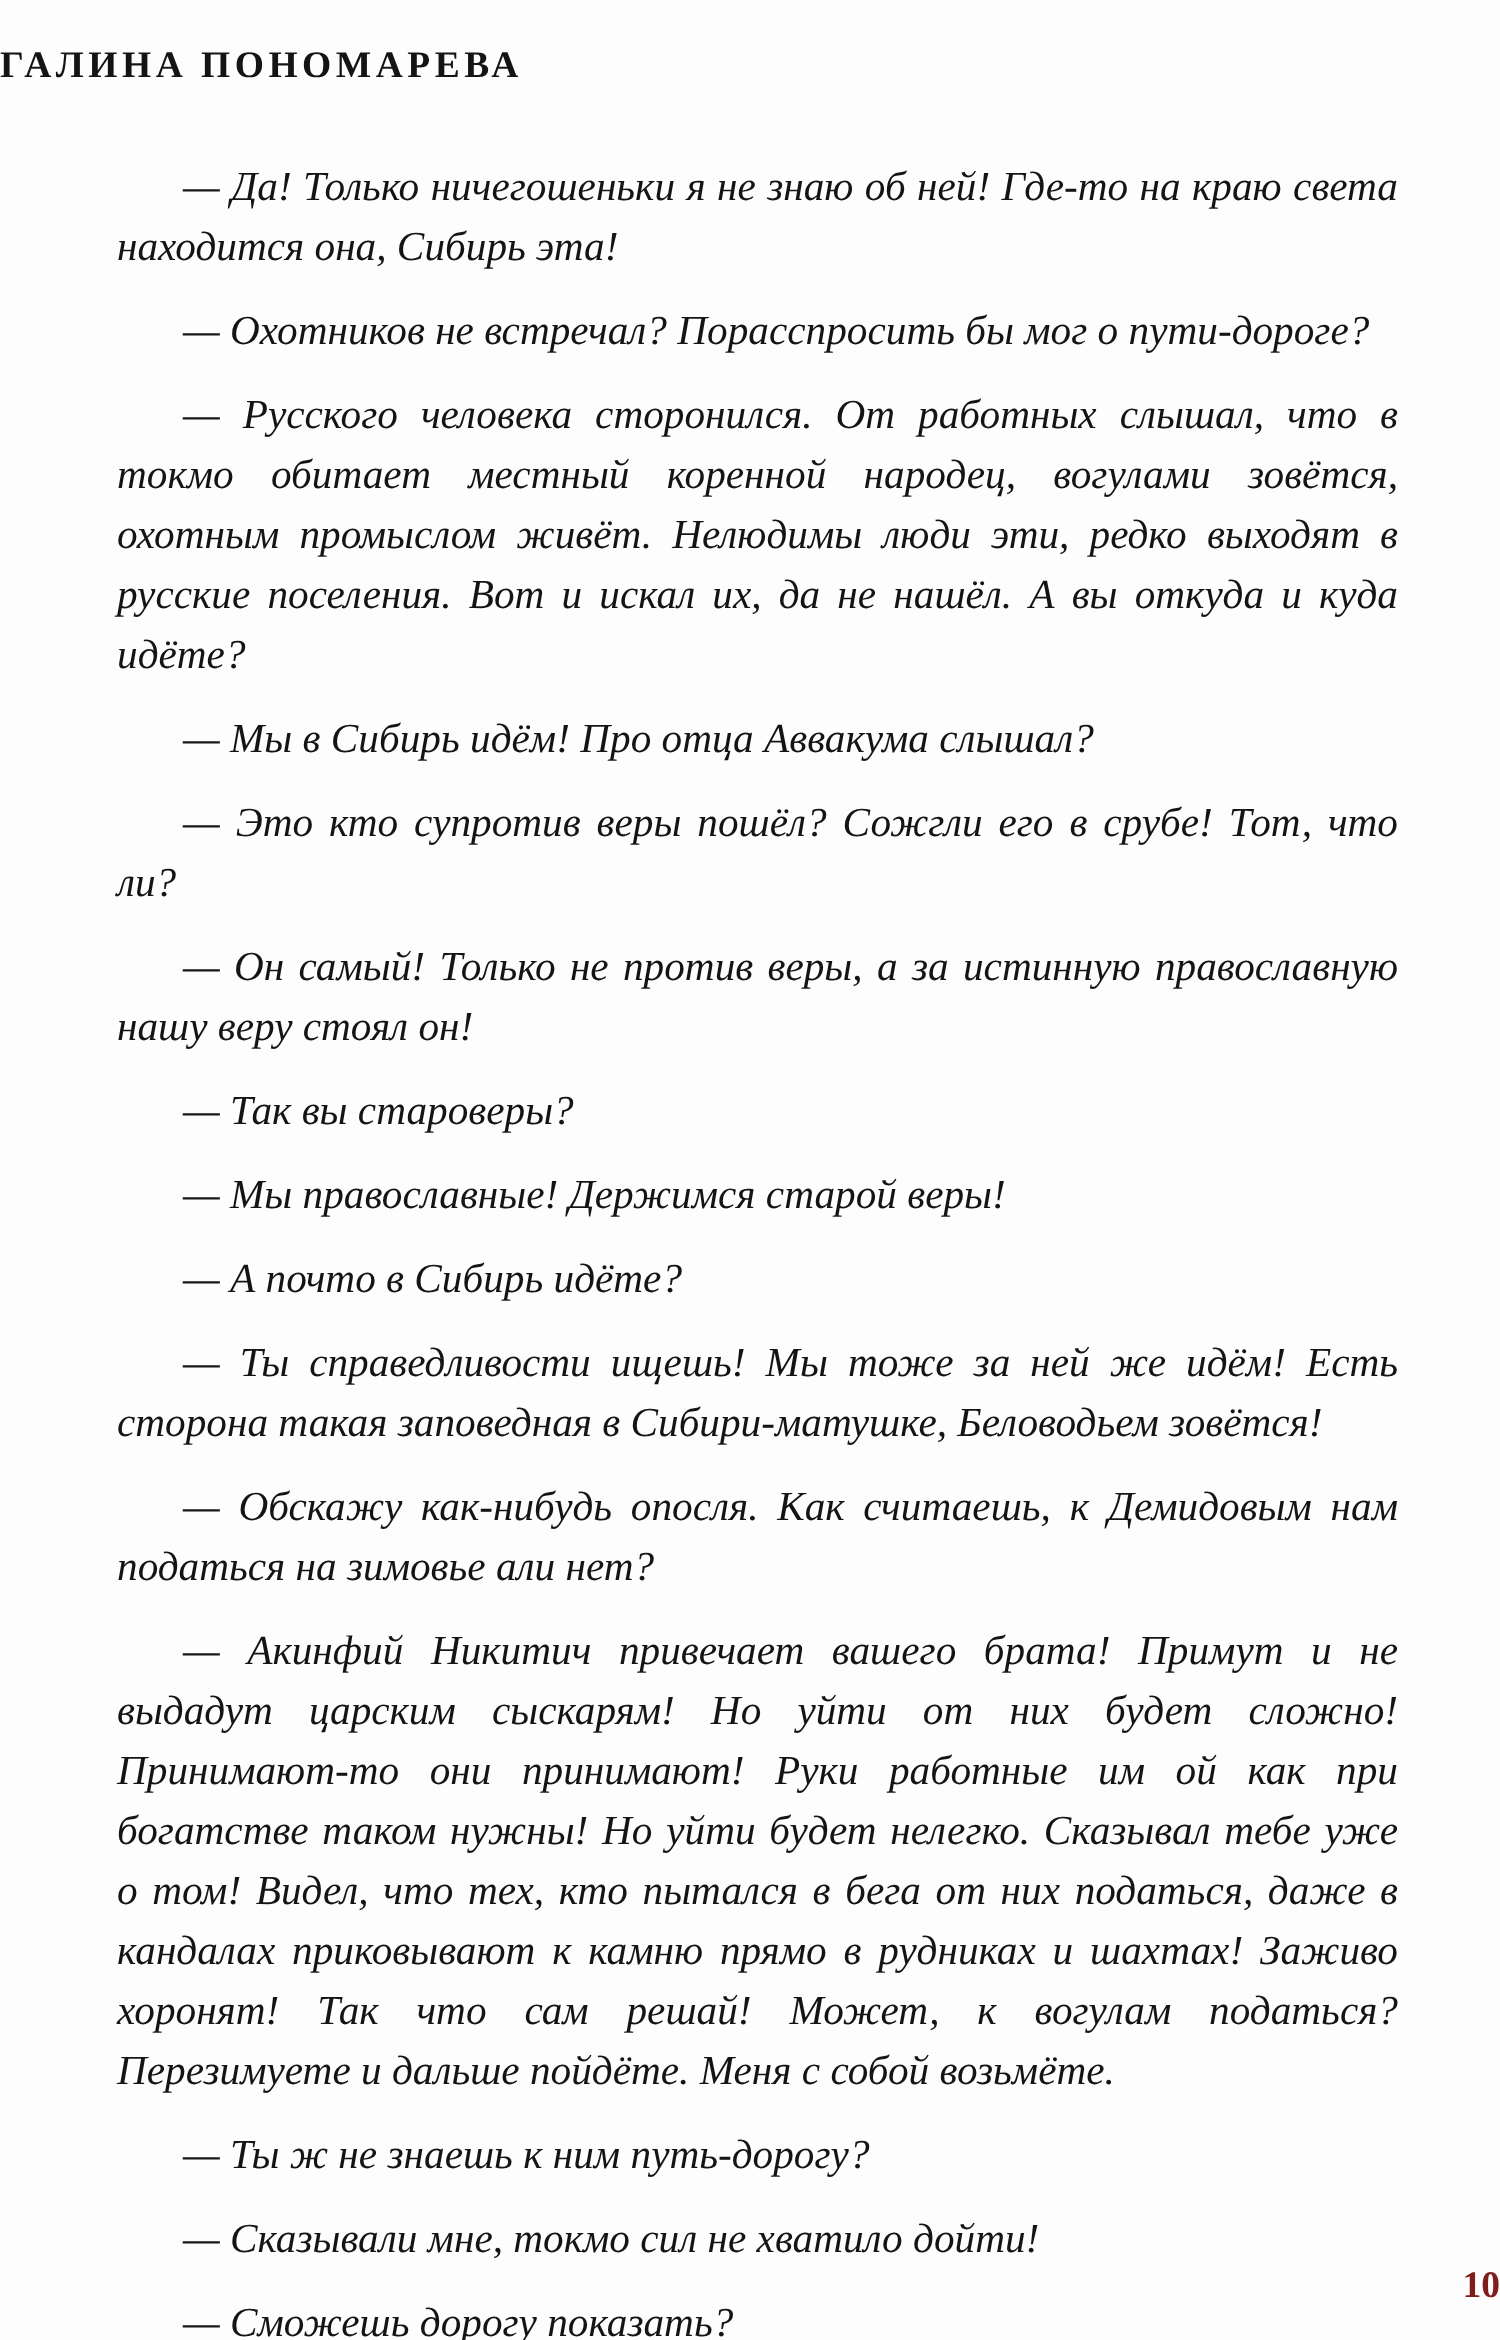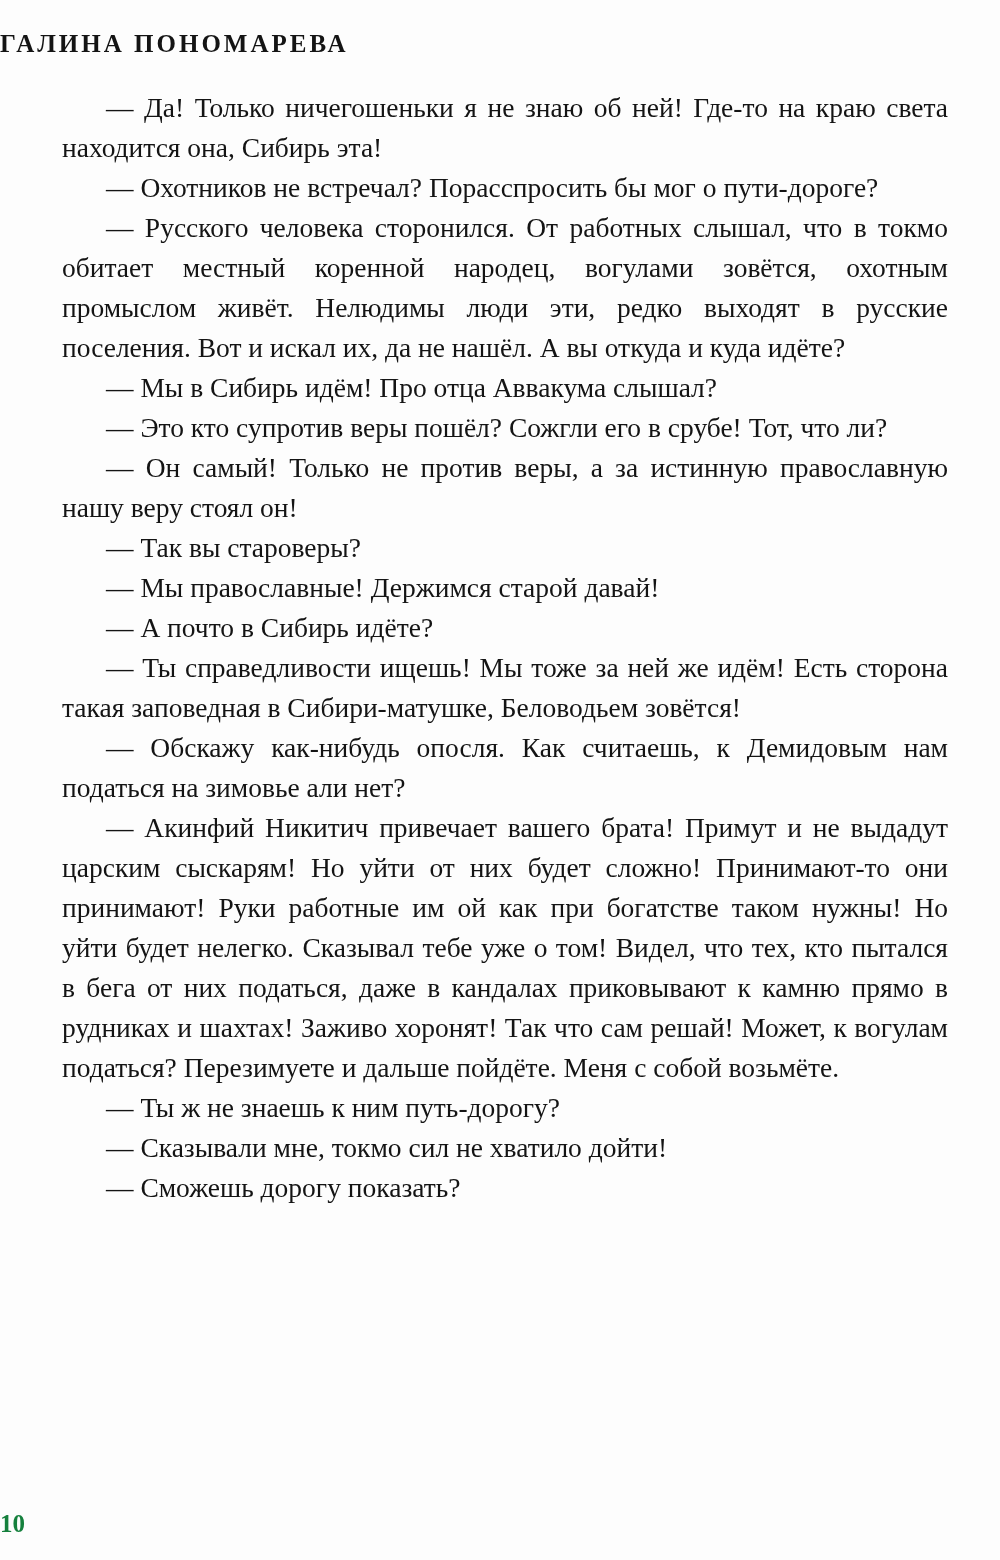--- a/index.html
+++ b/index.html
@@ -36,52 +36,53 @@
     position: absolute;
     top: 88px;
     left: 62px;
     width: 886px;
     font-size: 27.5px;
     line-height: 40px;
     text-align: justify;
     color: #141414;
   }
   .text-block p {
-    margin: 0;
+    margin: 16px;
     text-indent: 44px;
     hyphens: auto;
+    font-style: italic;
     -webkit-hyphens: auto;
   }
   .page-number {
     position: absolute;
     bottom: 22px;
     left: 0;
     width: 100%;
-    text-align: left;
+    text-align: right;
     font-size: 25px;
     font-weight: bold;
-    color: #15803d;
+    color: #7f1d1d;
   }
 </style>
 </head>
 <body>
 
 <div class="page">
 
   <div class="running-header">ГАЛИНА ПОНОМАРЕВА</div>
 
   <div class="text-block">
       <p>— Да! Только ничегошеньки я не знаю об ней! Где-то на краю света находится она, Сибирь эта!</p>
       <p>— Охотников не встречал? Порасспросить бы мог о пути-дороге?</p>
       <p>— Русского человека сторонился. От работных слышал, что в токмо обитает местный коренной народец, вогулами зовётся, охотным промыслом живёт. Нелюдимы люди эти, редко выходят в русские поселения. Вот и искал их, да не нашёл. А вы откуда и куда идёте?</p>
       <p>— Мы в Сибирь идём! Про отца Аввакума слышал?</p>
       <p>— Это кто супротив веры пошёл? Сожгли его в срубе! Тот, что ли?</p>
       <p>— Он самый! Только не против веры, а за истинную православную нашу веру стоял он!</p>
       <p>— Так вы староверы?</p>
-      <p>— Мы православные! Держимся старой давай!</p>
+      <p>— Мы православные! Держимся старой веры!</p>
       <p>— А почто в Сибирь идёте?</p>
       <p>— Ты справедливости ищешь! Мы тоже за ней же идём! Есть сторона такая заповедная в Сибири-матушке, Беловодьем зовётся!</p>
       <p>— Обскажу как-нибудь опосля. Как считаешь, к Демидовым нам податься на зимовье али нет?</p>
       <p>— Акинфий Никитич привечает вашего брата! Примут и не выдадут царским сыскарям! Но уйти от них будет сложно! Принимают-то они принимают! Руки работные им ой как при богатстве таком нужны! Но уйти будет нелегко. Сказывал тебе уже о том! Видел, что тех, кто пытался в бега от них податься, даже в кандалах приковывают к камню прямо в рудниках и шахтах! Заживо хоронят! Так что сам решай! Может, к вогулам податься? Перезимуете и дальше пойдёте. Меня с собой возьмёте.</p>
       <p>— Ты ж не знаешь к ним путь-дорогу?</p>
       <p>— Сказывали мне, токмо сил не хватило дойти!</p>
       <p>— Сможешь дорогу показать?</p>
     </div>
 
   <div class="page-number">10</div>

